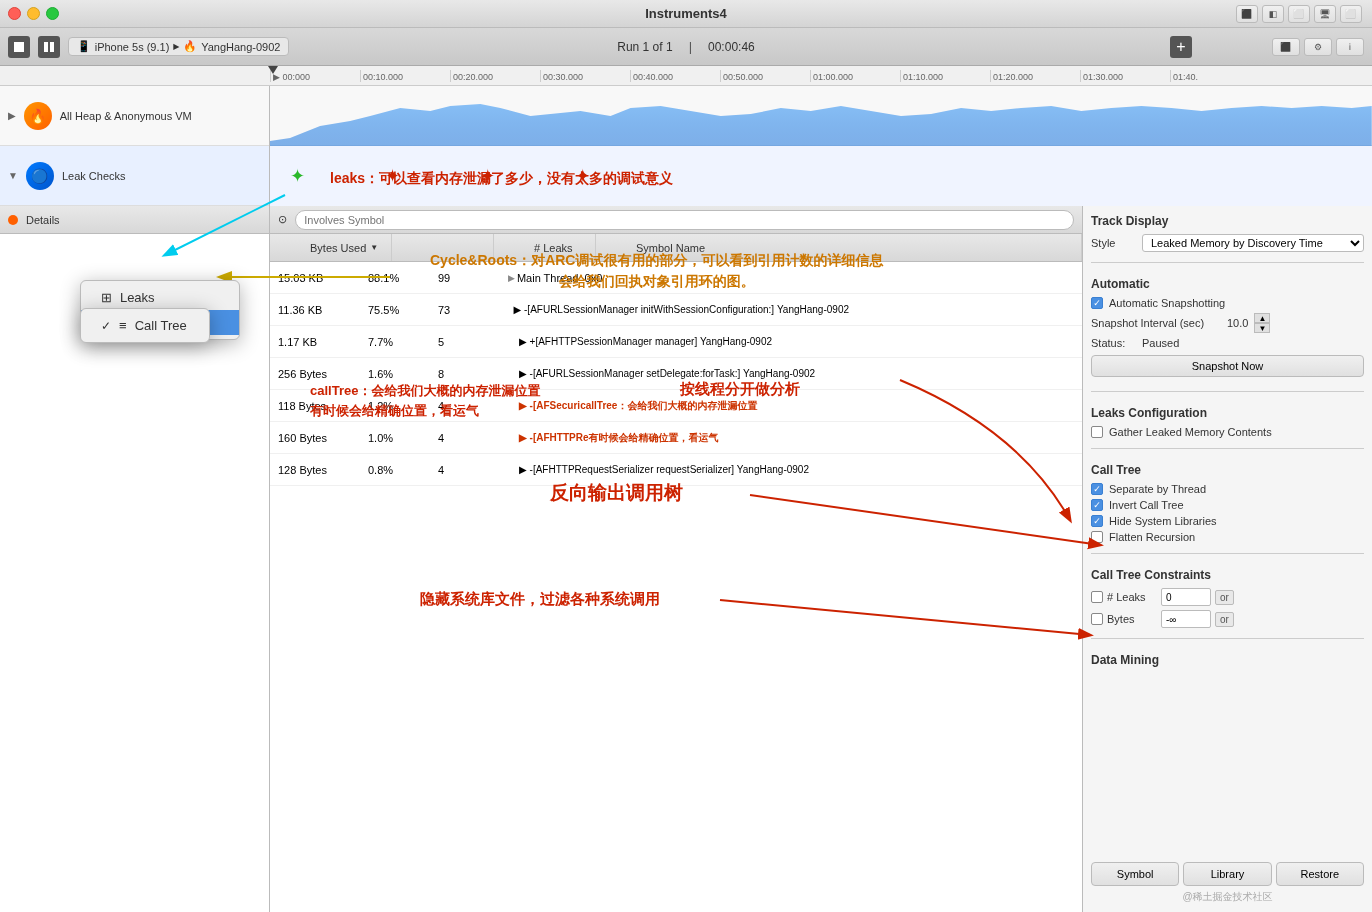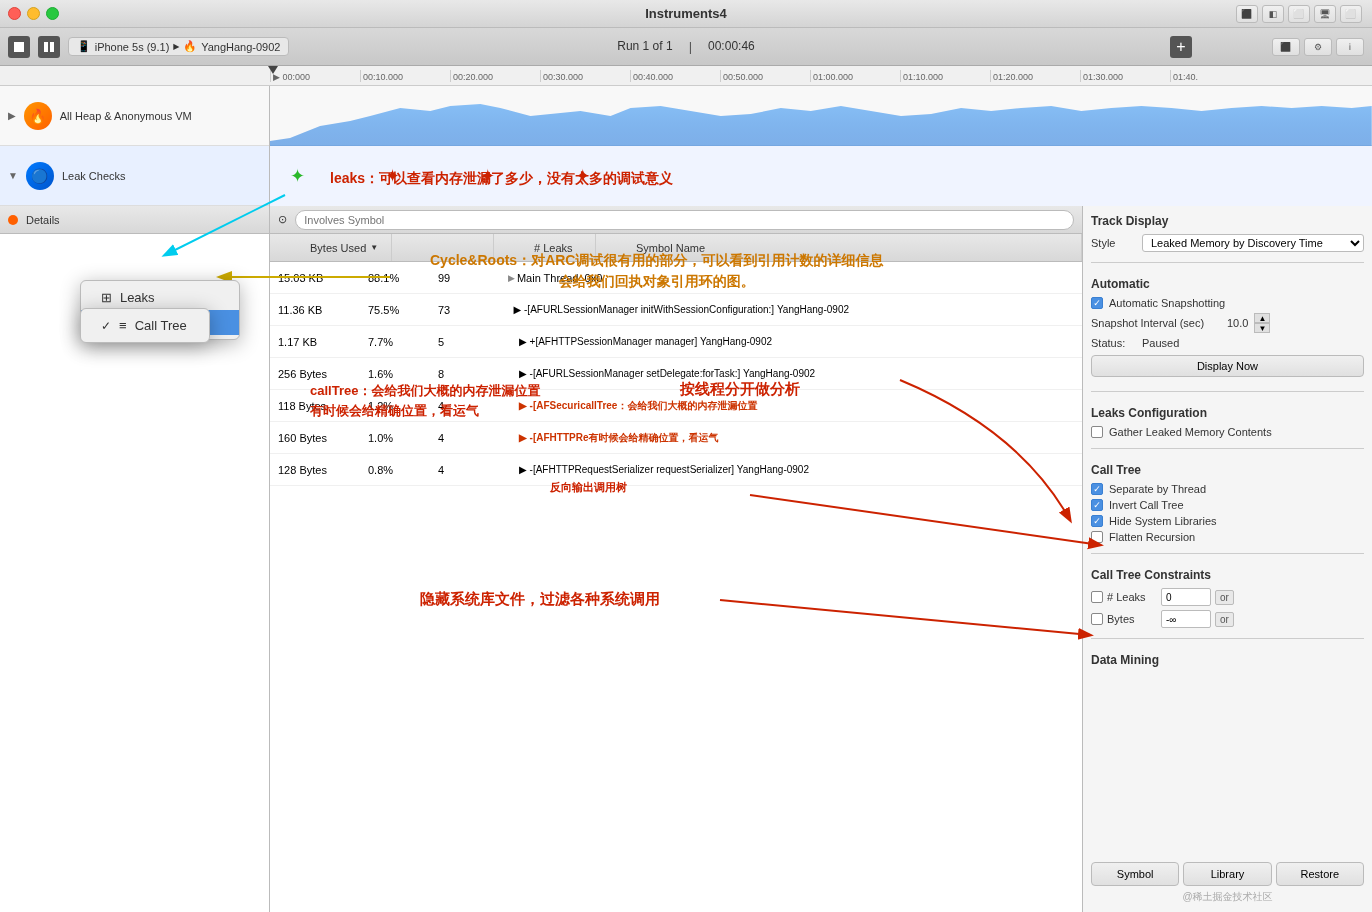--- a/index.html
+++ b/index.html
@@ -32,21 +32,21 @@
       align-items: center;
       padding: 0 8px;
       gap: 8px;
       border-bottom: 1px solid #aaa;
     }
     .stop-btn { width: 22px; height: 22px; background: #555; border-radius: 3px; display: flex; align-items: center; justify-content: center; }
     .stop-icon { width: 10px; height: 10px; background: #fff; }
     .pause-btn { width: 22px; height: 22px; background: #555; border-radius: 3px; display: flex; align-items: center; justify-content: center; gap: 2px; }
     .pause-bar { width: 4px; height: 10px; background: #fff; }
     .device-badge { background: #e8e8e8; border: 1px solid #bbb; border-radius: 4px; padding: 2px 8px; font-size: 11px; color: #333; display: flex; align-items: center; gap: 4px; }
-    .run-info { position: absolute; left: 50%; transform: translateX(-50%); display: flex; align-items: flex-start; gap: 16px; font-size: 12px; }
+    .run-info { position: absolute; left: 50%; transform: translateX(-50%); display: flex; align-items: center; gap: 16px; font-size: 12px; }
     .run-label { color: #333; }
     .run-time { color: #333; font-weight: 500; }
     .add-btn { position: absolute; right: 180px; width: 22px; height: 22px; background: #555; border-radius: 3px; display: flex; align-items: center; justify-content: center; color: #fff; font-size: 16px; font-weight: 300; }
 
     
     .timeline-ruler {
       background: #f0f0f0;
       height: 20px;
       border-bottom: 1px solid #ccc;
       display: flex;
@@ -388,21 +388,21 @@
         <span class="snap-value">10.0</span>
         <div class="snap-stepper">
           <div class="step-btn">▲</div>
           <div class="step-btn">▼</div>
         </div>
       </div>
       <div class="status-row">
         <span class="field-label">Status:</span>
         <span class="field-value">Paused</span>
       </div>
-      <button class="snap-now-btn">Display Now</button>
+      <button class="snap-now-btn">Snapshot Now</button>
 
       <div class="divider"></div>
 
       <div class="section-title">Leaks Configuration</div>
       <div class="checkbox-row">
         <div class="cb"></div>
         <span class="cb-label">Gather Leaked Memory Contents</span>
       </div>
 
       <div class="divider"></div>
@@ -519,21 +519,21 @@
 
     <svg style="position:absolute;top:350px;left:670px;width:420px;height:220px;">
       <defs>
         <marker id="redArrow1" markerWidth="8" markerHeight="8" refX="6" refY="3" orient="auto">
           <path d="M0,0 L0,6 L8,3 Z" fill="#cc2200"></path>
         </marker>
       </defs>
       <path d="M230,30 Q350,80 400,170" stroke="#cc2200" stroke-width="2" fill="none" marker-end="url(#redArrow1)"></path>
     </svg>
 
-    <div style="position:absolute;top:480px;left:550px;font-size:11px;font-weight:700;color:#cc2200;font-family:'PingFang SC','Hiragino Sans GB','Microsoft YaHei',sans-serif;">
+    <div style="position:absolute;top:480px;left:550px;font-size:19px;font-weight:700;color:#cc2200;font-family:'PingFang SC','Hiragino Sans GB','Microsoft YaHei',sans-serif;">
       反向输出调用树
     </div>
     <svg style="position:absolute;top:455px;left:550px;width:560px;height:150px;">
       <defs>
         <marker id="redArrow2" markerWidth="8" markerHeight="8" refX="6" refY="3" orient="auto">
           <path d="M0,0 L0,6 L8,3 Z" fill="#cc2200"></path>
         </marker>
       </defs>
       <path d="M200,40 L550,90" stroke="#cc2200" stroke-width="2" fill="none" marker-end="url(#redArrow2)"></path>
     </svg>

